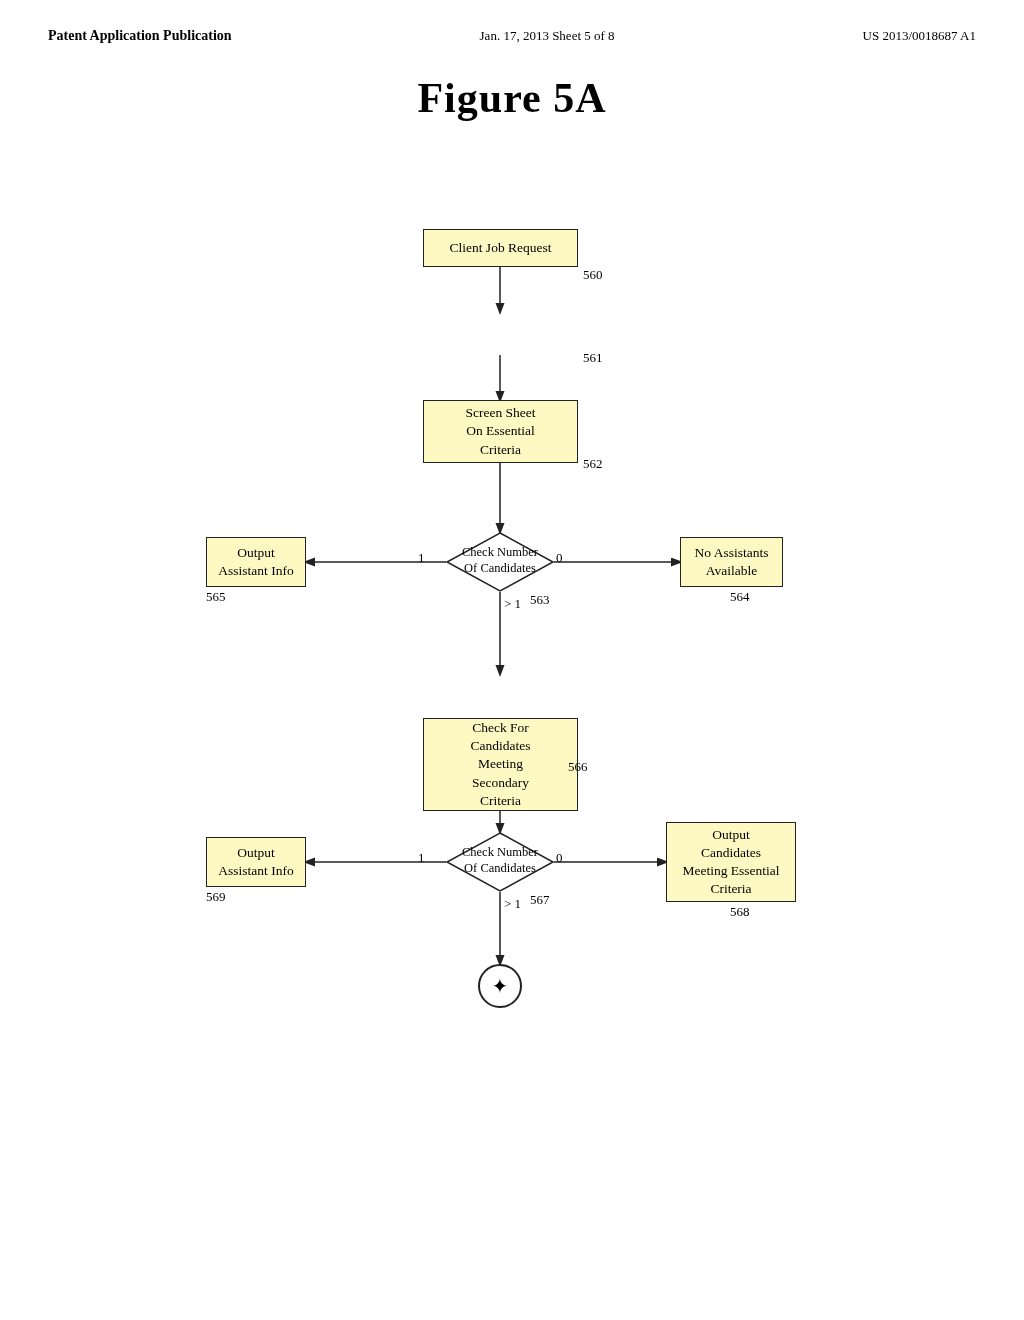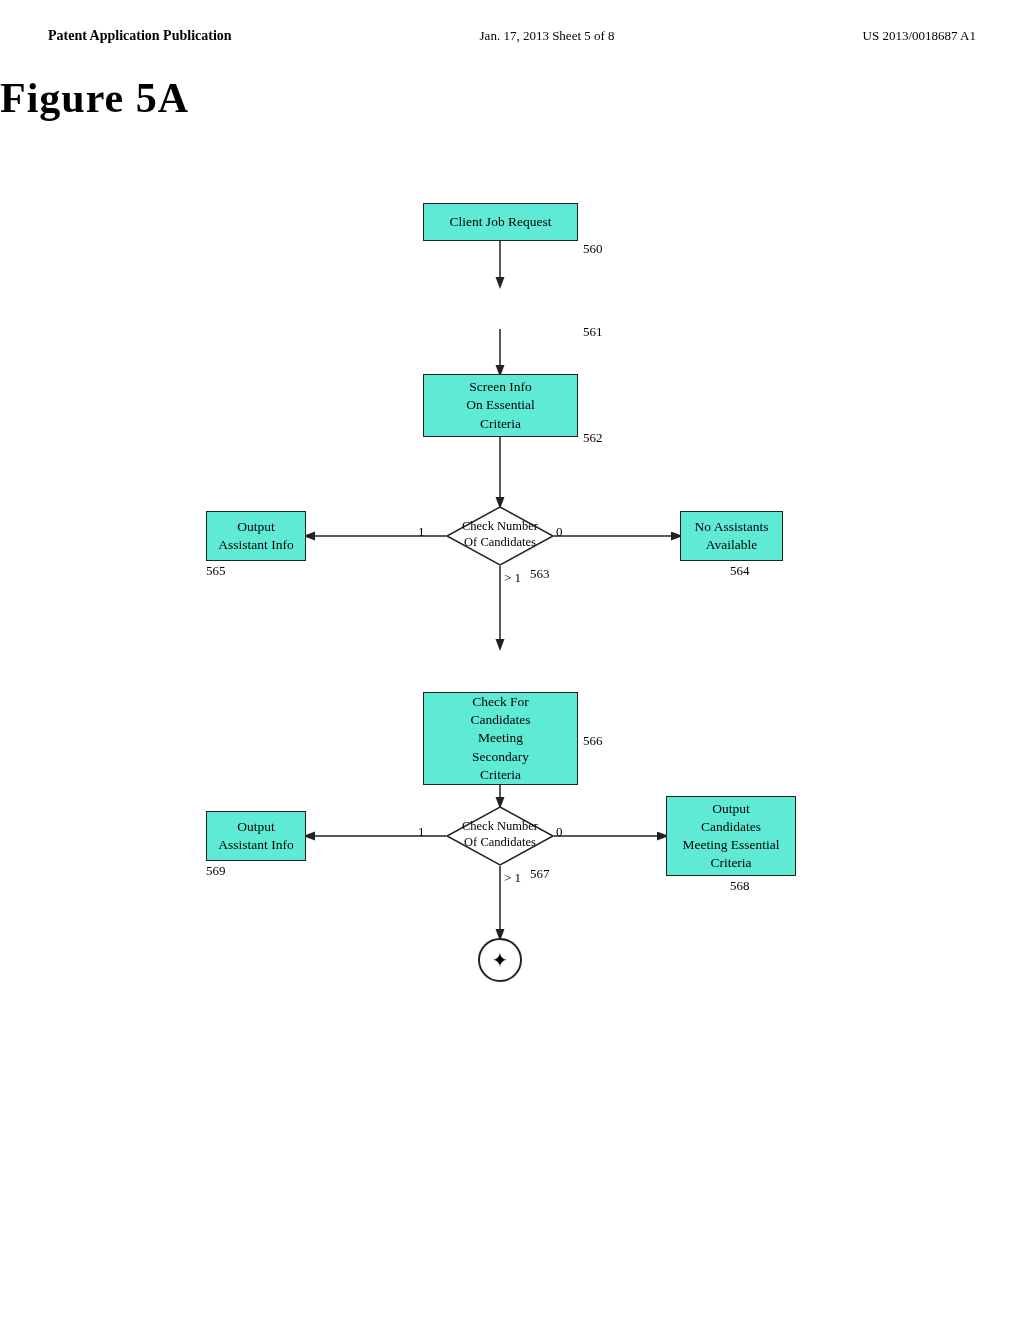--- a/index.html
+++ b/index.html
@@ -20,40 +20,40 @@
       padding: 28px 48px 0 48px;
       font-size: 13px;
       gap: 32px;
     }
     .header-left { font-weight: bold; font-size: 14px; }
     .header-center { font-size: 13px; text-align: left; }
     .header-right { font-size: 13px; }
 
     
     .figure-title {
-      text-align: left;
+      text-align: center;
       font-size: 42px;
       font-weight: bold;
       margin-top: 30px;
-      margin-bottom: 16px;
+      margin-bottom: 42px;
       letter-spacing: 1px;
     }
 
     
     .flowchart {
       position: relative;
       width: 100%;
       height: 1140px;
     }
 
     
     .flow-box {
       position: absolute;
       border: 1.5px solid #222;
-      background: #5eead4;
+      background: #fef9c3;
       text-align: center;
       display: flex;
       align-items: center;
       justify-content: center;
       font-size: 13.5px;
       line-height: 1.35;
       padding: 4px 8px;
     }
 
     
@@ -139,21 +139,21 @@
   </svg>
 
   <div class="flow-box" style="left:423px;top:65px;width:155px;height:38px;">
     <span>Client Job Request</span>
   </div>
   <div class="flow-label" style="left:583px;top:103px;">560</div>
 
   <div class="flow-label" style="left:583px;top:186px;">561</div>
 
   <div class="flow-box" style="left:423px;top:236px;width:155px;height:63px;">
-    <span style="white-space:pre-line;">Screen Info
+    <span style="white-space:pre-line;">Screen Sheet
 On Essential
 Criteria</span>
   </div>
   <div class="flow-label" style="left:583px;top:292px;text-align:right;">562</div>
 
   <div class="flow-diamond-wrap" style="left:446px;top:368px;width:108px;height:60px;">
     <svg width="108" height="60" viewBox="0 0 108 60">
       <polygon points="54,1 107,30 54,59 1,30" fill="white" stroke="#222" stroke-width="1.5"></polygon>
       <text x="54" y="24" text-anchor="middle" font-family="Times New Roman" font-size="12.5">Check Number</text>
       <text x="54" y="40" text-anchor="middle" font-family="Times New Roman" font-size="12.5">Of Candidates</text>
@@ -179,21 +179,21 @@
   </div>
   <div class="flow-label" style="left:730px;top:425px;">564</div>
 
   <div class="flow-box" style="left:423px;top:510px;width:155px;height:93px;margin-top:44px;">
     <span style="white-space:pre-line;">Check For
 Candidates
 Meeting
 Secondary
 Criteria</span>
   </div>
-  <div class="flow-label" style="left:583px;top:595px;">566</div>
+  <div class="flow-label" style="left:568px;top:595px;">566</div>
 
   <div class="flow-diamond-wrap" style="left:446px;top:668px;width:108px;height:60px;">
     <svg width="108" height="60" viewBox="0 0 108 60">
       <polygon points="54,1 107,30 54,59 1,30" fill="white" stroke="#222" stroke-width="1.5"></polygon>
       <text x="54" y="24" text-anchor="middle" font-family="Times New Roman" font-size="12.5">Check Number</text>
       <text x="54" y="40" text-anchor="middle" font-family="Times New Roman" font-size="12.5">Of Candidates</text>
     </svg>
   </div>
   <div class="flow-label" style="left:530px;top:728px;">567</div>
 

